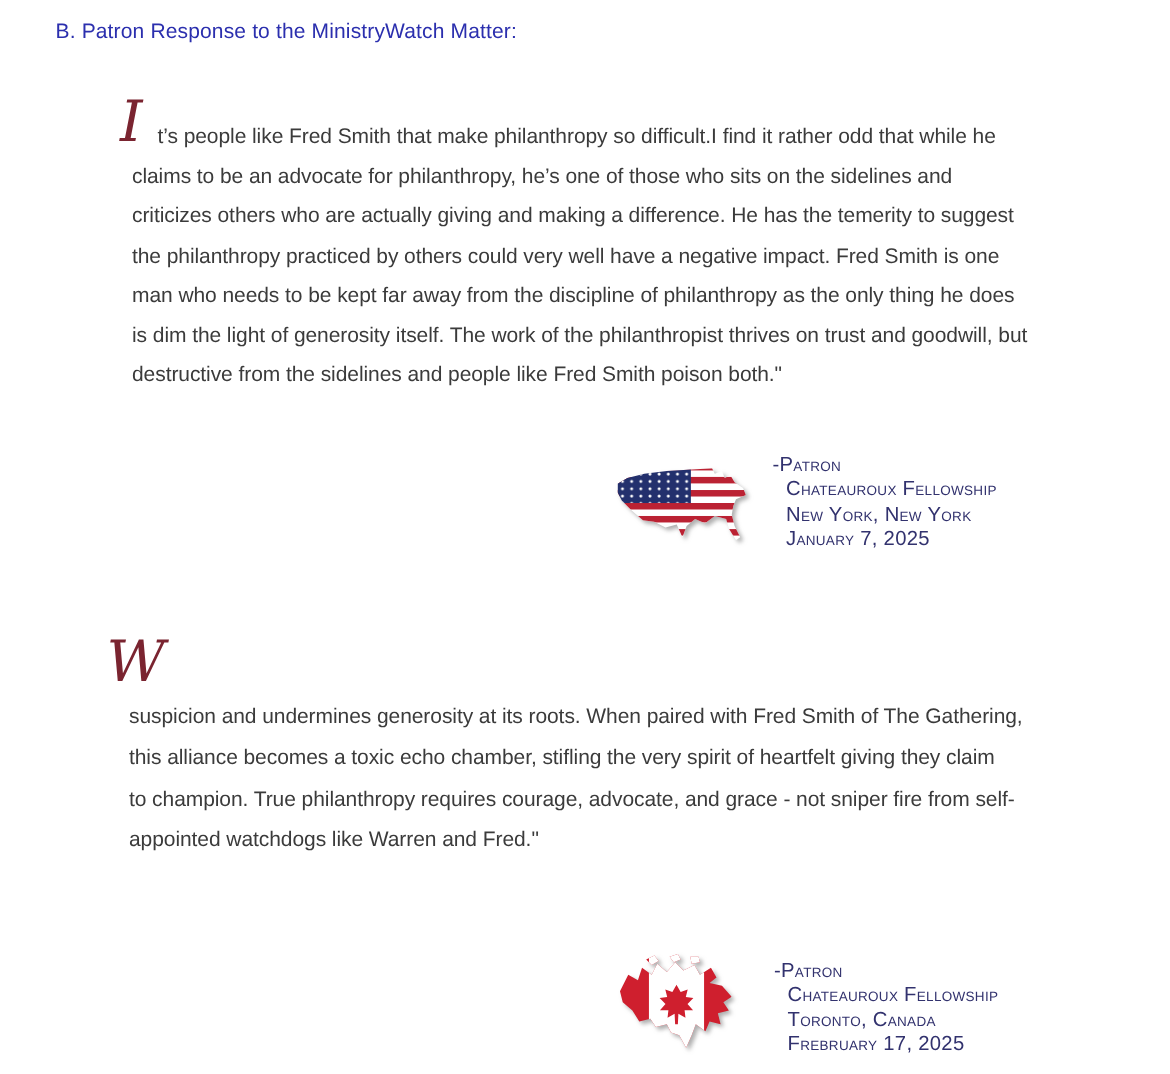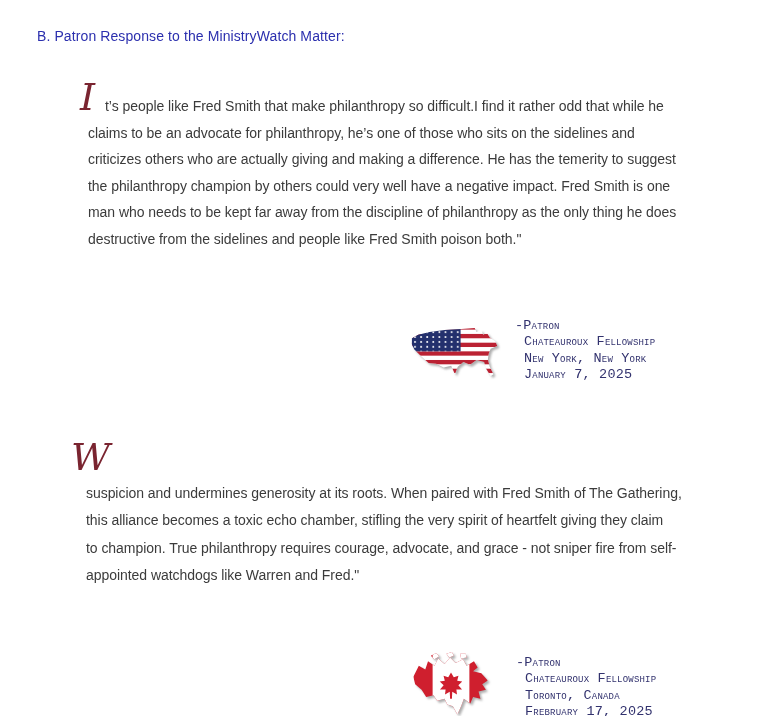--- a/index.html
+++ b/index.html
@@ -1,20 +1,20 @@
 <!DOCTYPE html>
 <html><head>
 <meta charset="utf-8">
 <style>
   html,body{margin:0;padding:0;}
   body{
     width:780px;height:716px;background:#ffffff;position:relative;overflow:hidden;
     font-family:"Liberation Sans",sans-serif;
   }
-  .page{position:absolute;inset:0;margin-top:16px;}
+  .page{position:absolute;inset:0;}
   .heading{
     position:absolute;left:37px;top:12px;
     font-size:14px;color:#2b2fae;letter-spacing:0.1px;
   }
   .quote{
     position:absolute;color:#3b3b3b;font-size:14px;letter-spacing:-0.05px;
   }
   .quote .line{white-space:nowrap;}
   .q1{left:88px;top:77px;width:640px;}
   .q1 .line{height:26.5px;line-height:26.5px;}
@@ -29,42 +29,43 @@
     color:#7a2430;
   }
   .q1 .dropcap{left:-8px;top:-9px;font-size:38px;}
   .q2 .dropcap{left:-15px;top:-9px;font-size:38px;}
   .flag{position:absolute;}
   .flag svg{filter:drop-shadow(2px 2.5px 1.3px rgba(110,110,110,0.55));}
   .flag1{left:407px;top:309px;}
   .flag2{left:404px;top:636px;}
   .attr{
     position:absolute;
-    font-family:Liberation Mono, monospace;font-variant:small-caps;
+    font-family:Liberation Sans, sans-serif;font-variant:small-caps;
     color:#32326e;font-size:13.5px;line-height:16.4px;letter-spacing:0.2px;
   }
   .attr .indent{padding-left:9px;}
   .attr1{left:515px;top:302px;}
   .attr2{left:516px;top:639px;}
 </style>
 </head>
 <body>
 
 <div class="page">
 
   <div class="heading">B. Patron Response to the MinistryWatch Matter:</div>
 
   <section class="quote q1">
     <div class="line first">
       <span class="dropcap">I</span><span>t’s people like Fred Smith that make philanthropy so difficult.I find it rather odd that while he</span>
     </div>
     <div class="line">claims to be an advocate for philanthropy, he’s one of those who sits on the sidelines and</div>
     <div class="line">criticizes others who are actually giving and making a difference. He has the temerity to suggest</div>
-    <div class="line">the philanthropy champion by others could very well have a negative impact. Fred Smith is one</div>
+    <div class="line">the philanthropy practiced by others could very well have a negative impact. Fred Smith is one</div>
     <div class="line">man who needs to be kept far away from the discipline of philanthropy as the only thing he does</div>
+    <div class="line">is dim the light of generosity itself. The work of the philanthropist thrives on trust and goodwill, but</div>
     <div class="line">destructive from the sidelines and people like Fred Smith poison both."</div>
   </section>
 
   <div class="flag flag1">
     <svg width="94" height="57" viewBox="0 0 100 60" aria-hidden="true">
       <defs>
         <clipPath id="usClip">
           <path d="M5,14 L12,10 L24,7 L40,5 L58,4 L72,3 L74,7 L79,5 L81,10 L85,8 L88,13 L94,17 L96,22 L89,25 L87,30 L86,36 L88,44 L92,52 L89,54 L84,46 L82,39 L74,37 L67,42 L60,39 L54,44 L51,52 L47,43 L39,45 L31,41 L23,40 L15,33 L8,26 L5,20 Z"></path>
         </clipPath>
         <pattern id="usStars" width="6.5" height="5.2" patternUnits="userSpaceOnUse">

